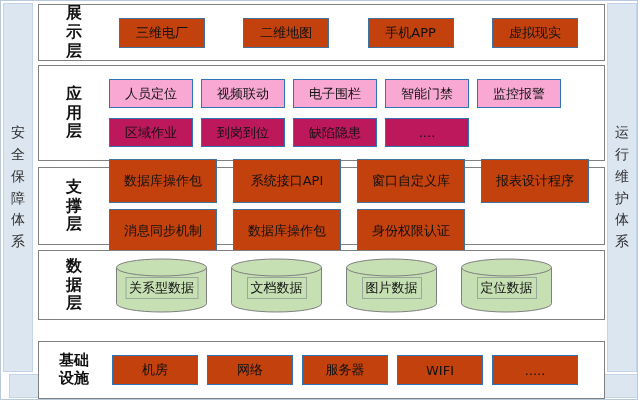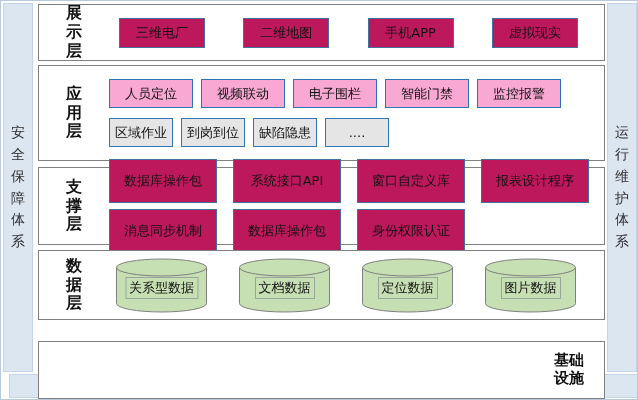--- a/index.html
+++ b/index.html
@@ -52,34 +52,34 @@
   .panel-content{
     flex:1;
     display:flex;flex-direction:column;justify-content:center;
   }
   .row{display:flex;align-items:center;}
   
   .box{
     display:flex;align-items:center;justify-content:center;
     font-size:13px;color:#111;
     box-sizing:border-box;
-    background:#be185d;border:1px solid #41719c;
+    background:#c2410c;border:1px solid #41719c;
   }
   .box.blue{width:86px;height:30px;}
   .box.yellow{width:84px;height:29px;background:#f9a8d4;border-color:#2e75b6;}
-  .box.green{width:64px;height:29px;background:#e5e5e5;border-color:#2e75b6;}
+  .box.green{width:84px;height:29px;background:#be185d;border-color:#2e75b6;}
   .box.support{width:108px;height:44px;}
   .box.infra{width:86px;height:30px;border-color:#2e75b6;}
   
   .row.presentation{justify-content:space-between;padding:0 26px 0 10px;}
   .row.app{gap:8px;}
   .row.app + .row.app{margin-top:10px;}
   .row.support-row{gap:16px;}
   .row.support-row + .row.support-row{margin-top:6px;}
-  .row.data-row{gap:28px;padding-left:5px;}
+  .row.data-row{gap:20px;padding-left:5px;}
   .row.infra-row{gap:9px;padding-left:3px;}
   
   .cylinder{
     position:relative;
     width:95px;height:55px;
     flex:0 0 95px;
   }
   .cylinder svg{position:absolute;left:0;top:0;}
   .cyl-text{
     position:absolute;left:50%;top:56%;
@@ -190,31 +190,40 @@
             <path d="M2.5,9.5 v36 a45,8.5 0 0 0 90,0 v-36" fill="#c6e0b4" stroke="#7f7f7f" stroke-width="1"></path>
             <ellipse cx="47.5" cy="9.5" rx="45" ry="8.5" fill="#c6e0b4" stroke="#7f7f7f" stroke-width="1"></ellipse>
           </svg>
           <span class="cyl-text">文档数据</span>
         </div>
         <div class="cylinder">
           <svg width="95" height="55" viewBox="0 0 95 55">
             <path d="M2.5,9.5 v36 a45,8.5 0 0 0 90,0 v-36" fill="#c6e0b4" stroke="#7f7f7f" stroke-width="1"></path>
             <ellipse cx="47.5" cy="9.5" rx="45" ry="8.5" fill="#c6e0b4" stroke="#7f7f7f" stroke-width="1"></ellipse>
           </svg>
+          <span class="cyl-text">图片数据</span>
+        </div>
+        <div class="cylinder">
+          <svg width="95" height="55" viewBox="0 0 95 55">
+            <path d="M2.5,9.5 v36 a45,8.5 0 0 0 90,0 v-36" fill="#c6e0b4" stroke="#7f7f7f" stroke-width="1"></path>
+            <ellipse cx="47.5" cy="9.5" rx="45" ry="8.5" fill="#c6e0b4" stroke="#7f7f7f" stroke-width="1"></ellipse>
+          </svg>
           <span class="cyl-text">定位数据</span>
-        </div>
-        <div class="cylinder">
-          <svg width="95" height="55" viewBox="0 0 95 55">
-            <path d="M2.5,9.5 v36 a45,8.5 0 0 0 90,0 v-36" fill="#c6e0b4" stroke="#7f7f7f" stroke-width="1"></path>
-            <ellipse cx="47.5" cy="9.5" rx="45" ry="8.5" fill="#c6e0b4" stroke="#7f7f7f" stroke-width="1"></ellipse>
-          </svg>
-          <span class="cyl-text">图片数据</span>
         </div>
       </div>
     </div>
   </div>
 
   <div class="panel" style="top:340px;height:58px;justify-content:flex-end;">
     <div class="panel-label" style="font-size:15px;">基础
 设施</div>
+    <div class="panel-content">
+      <div class="row infra-row">
+        <div class="box infra">机房</div>
+        <div class="box infra">网络</div>
+        <div class="box infra">服务器</div>
+        <div class="box infra">WIFI</div>
+        <div class="box infra">.....</div>
+      </div>
+    </div>
   </div>
 
 </div>
 
 </body></html>

